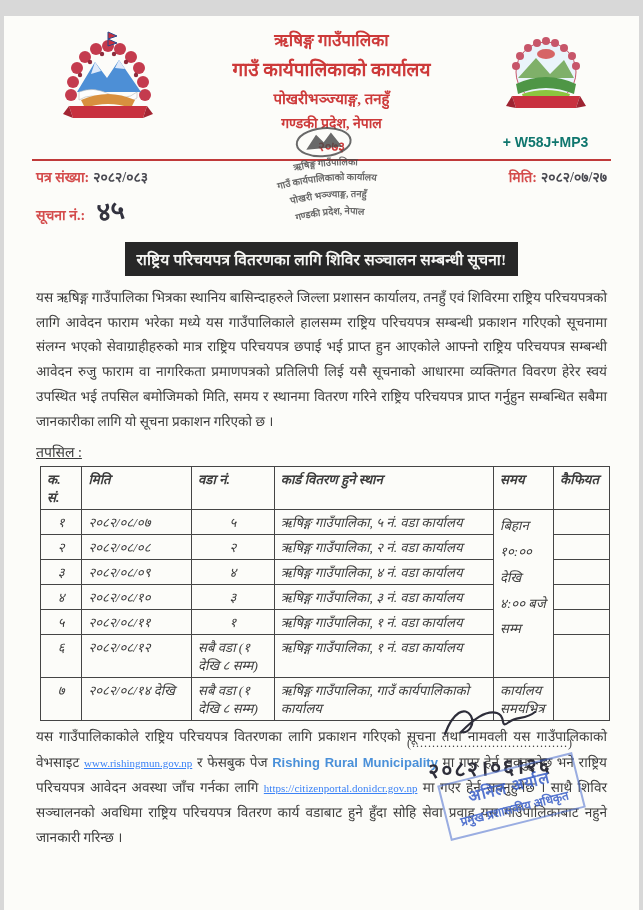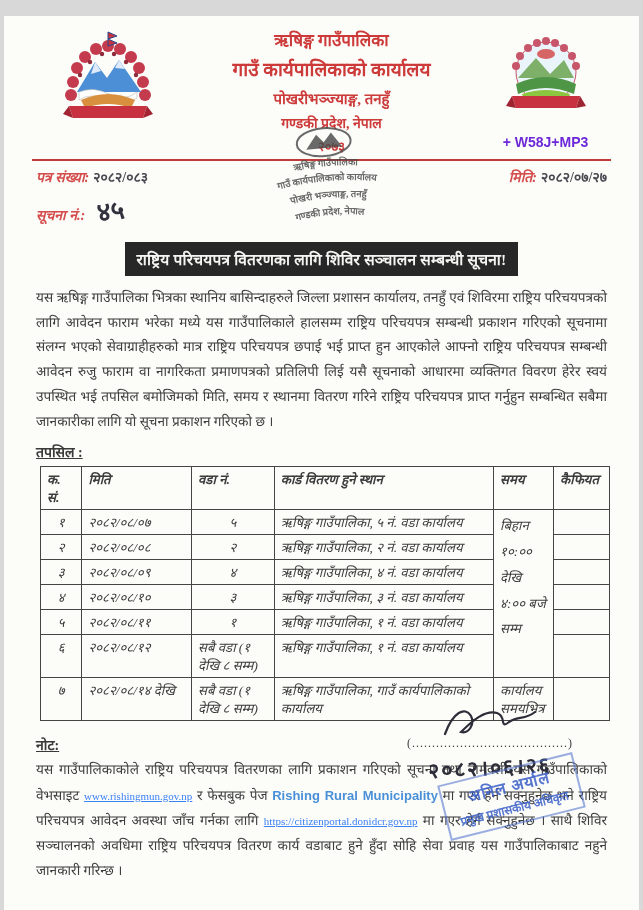--- a/index.html
+++ b/index.html
@@ -11,53 +11,53 @@
   
   .header { display:flex; align-items:flex-start; padding:10px 26px 0 26px; }
   .logo-col-left { width:155px; display:flex; justify-content:center; padding-top:4px; }
   .logo-col-right { width:135px; text-align:center; padding-top:6px; }
   .header-center { flex:1; text-align:center; color:#cd3a3a; font-weight:bold; }
   .hc-1 { font-size:17px; margin-top:2px; }
   .hc-2 { font-size:19px; margin-top:5px; }
   .hc-3 { font-size:15px; margin-top:6px;text-align:center; }
   .hc-4 { font-size:14px; margin-top:5px; }
   .hc-5 { font-size:13px; margin-top:5px; }
-  .plus-code { margin-top:10px; color:#6d28d9; font-weight:bold; font-size:14px;
+  .plus-code { margin-top:10px; color:#0f766e; font-weight:bold; font-size:14px;
                font-family:"Liberation Sans", sans-serif; }
   .header-rule { border:none; border-top:2.5px solid #c03a3a; margin:4px 28px 0 28px; }
 
   
   .round-stamp {
     position:absolute; left:243px; top:110px; width:160px; z-index:1;
     transform:rotate(-5deg); opacity:.82; pointer-events:none;
   }
   .round-stamp svg text { fill:#4a4a4a; font-size:9.5px; font-weight:bold;
     font-family:"Liberation Serif", serif; }
 
   
   .meta { display:flex; justify-content:space-between; padding:6px 32px 0 32px; position:relative; }
-  .meta-label { color:#d44c4c; font-weight:bold; font-size:14px;font-style:italic; }
+  .meta-label { color:#d44c4c; font-weight:bold; font-size:14px; }
   .meta-value { color:#4a4a52; font-weight:bold; font-size:14px; }
   .meta-left div { margin-bottom:6px; }
   .handwritten-no {
     display:inline-block; font-size:26px; color:#32323f; font-weight:bold;
     transform:rotate(-8deg); margin-left:8px; font-family:"DejaVu Sans", sans-serif;
   }
 
   
   .title-wrap { text-align:center; margin-top:10px; position:relative; z-index:2; }
   .title-bar {
     display:inline-block; background:#272727; color:#f4f4f2;
     font-size:15.5px; font-weight:bold; padding:4px 10px; letter-spacing:.2px;
     box-shadow:0 0 0 2px #272727;
   }
 
   
   .body-par { margin:12px 32px 0 32px; text-align:justify; font-size:13.6px; line-height:1.82; color:#3d3d3d; }
-  .tapasil { margin:8px 32px 0 32px; font-weight:bold; text-decoration:underline; font-size:14px; }
+  .tapasil { margin:8px 32px 0 32px; font-weight:normal; text-decoration:underline; font-size:14px; }
 
   
   table.dist { border-collapse:collapse; margin:5px 32px 0 36px; width:570px; table-layout:fixed;font-style:italic; }
   table.dist th, table.dist td {
     border:1.4px solid #454545; padding:3px 6px; font-size:13.2px; color:#3d3d3d;
     vertical-align:top; overflow:hidden;
   }
   table.dist th { font-weight:bold; text-align:left; }
   .col-sn { width:40px; } .col-date { width:106px; } .col-ward { width:80px; }
   .col-place { width:212px; } .col-time { width:58px; } .col-kaif { width:54px; }
@@ -275,21 +275,20 @@
       <td class="c">७</td>
       <td>२०८२/०८/१४ देखि</td>
       <td>सबै वडा (१ देखि ८ सम्म)</td>
       <td>ऋषिङ्ग गाउँपालिका, गाउँ कार्यपालिकाको कार्यालय</td>
       <td>कार्यालय समयभित्र</td>
       <td class="empty-cell"></td>
     </tr>
   </tbody>
     </table>
 
-  <div class="note-label">नोट:</div>
   <p class="note-par"><span>यस गाउँपालिकाकोले राष्ट्रिय परिचयपत्र वितरणका लागि प्रकाशन गरिएको सूचना तथा नामवली यस गाउँपालिकाको वेभसाइट </span><a class="doc-link" href="#">www.rishingmun.gov.np</a><span> र फेसबुक पेज </span><a class="fb-link" href="#">Rishing Rural Municipality</a><span> मा गएर हेर्न सक्नुहुनेछ भने राष्ट्रिय परिचयपत्र आवेदन अवस्था जाँच गर्नका लागि </span><a class="doc-link" href="#">https://citizenportal.donidcr.gov.np</a><span> मा गएर हेर्न सक्नुहुनेछ । साथै शिविर सञ्चालनको अवधिमा राष्ट्रिय परिचयपत्र वितरण कार्य वडाबाट हुने हुँदा सोहि सेवा प्रवाह यस गाउँपालिकाबाट नहुने जानकारी गरिन्छ ।</span></p>
 
   <div class="sign-block">
     <svg class="scribble" width="110" height="38" viewBox="0 0 110 38">
       <path d="M10 30 C18 8 30 2 36 12 C40 20 34 30 26 28 C38 16 50 6 62 9 C72 12 64 26 74 18 C82 12 90 16 100 8" fill="none" stroke="#2e2e3a" stroke-width="2.2" stroke-linecap="round"></path>
     </svg>
     <div class="dots-line">(.......................................)</div>
     <div class="hand-date">२०८२।०६।२६</div>
   </div>
 

